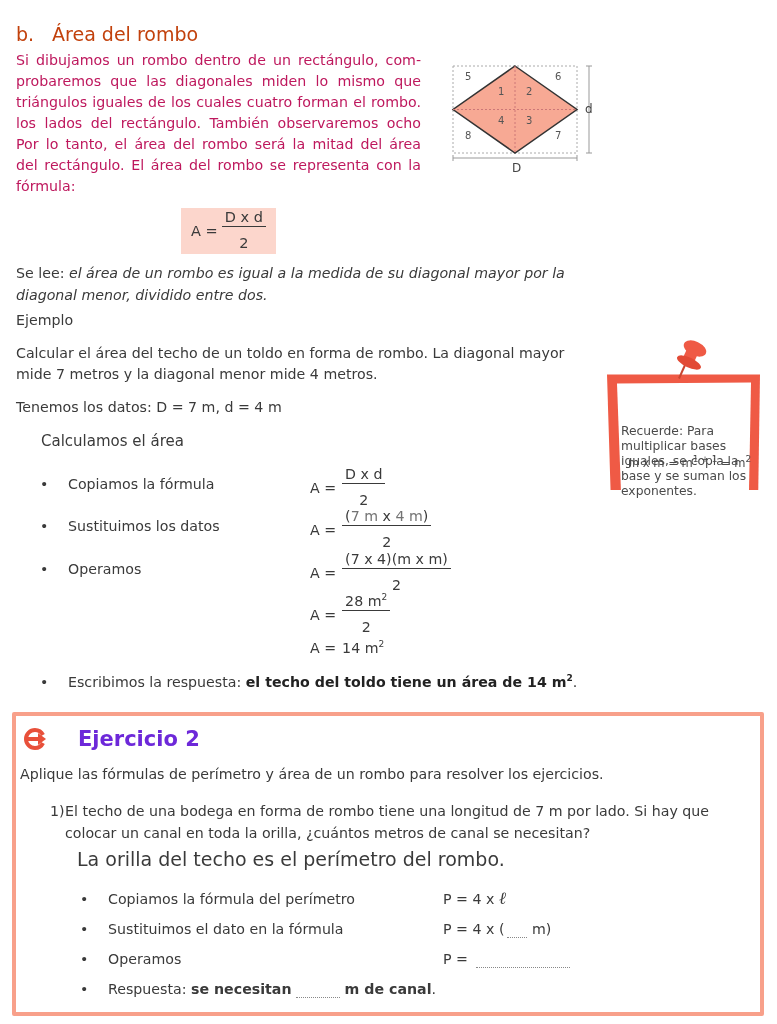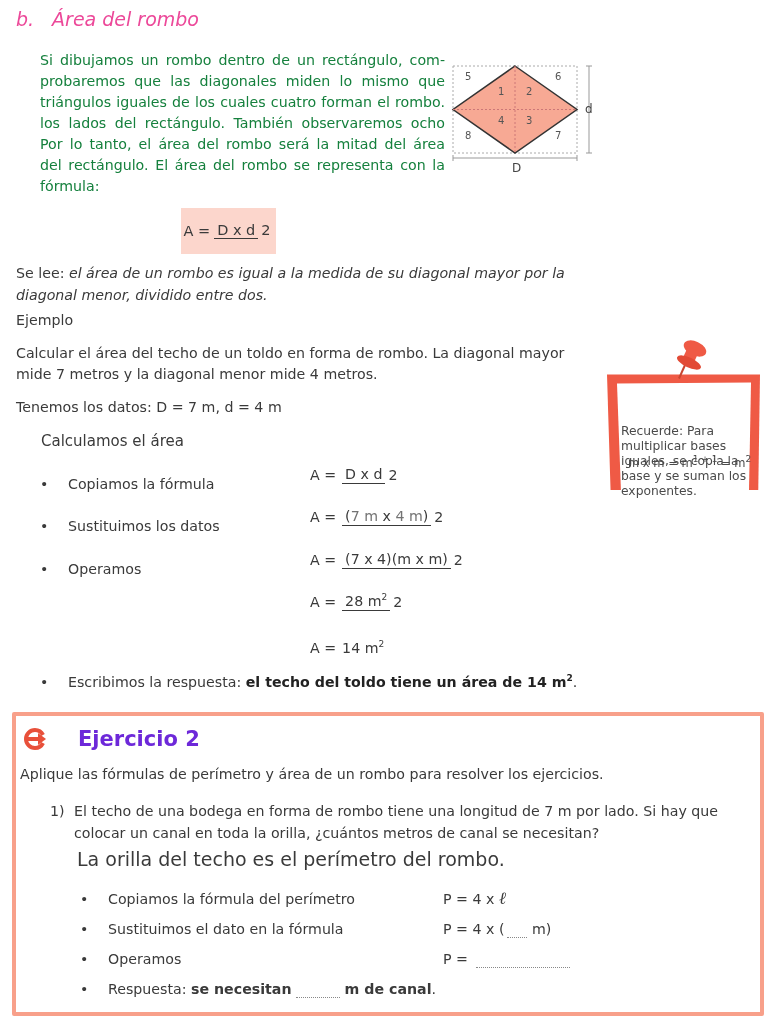--- a/index.html
+++ b/index.html
@@ -1,34 +1,34 @@
 <!DOCTYPE html>
 <html><head>
   <meta charset="utf-8">
   <style>
     html, body { margin: 0; padding: 0; background: #ffffff; }
     body {
       width: 777px; height: 1024px; position: relative; overflow: hidden;
       font-family: "DejaVu Sans", sans-serif; color: #3a3a3a;
     }
     .abs { position: absolute; }
-    .title { left: 16px; top: 8px; font-size: 19px; color: #ec4899; font-style: italic; }
+    .title { left: 16px; top: 23px; font-size: 19px; color: #c2410c; }
     .title .letter { margin-right: 18px; }
     .para {
       left: 16px; top: 50px; width: 405px; font-size: 14.2px; line-height: 21px;
-      text-align: justify; color: #15803d; margin-left: 24px;
+      text-align: justify; color: #be185d;
     }
     .para span { display: block; text-align: justify; text-align-last: justify; }
     .para span.last { text-align-last: left; }
     .diagram { left: 448px; top: 62px; }
     .formula-box {
       left: 181px; top: 208px; width: 95px; height: 46px; background: #fcd6cc;
       display: flex; align-items: center; justify-content: center; font-size: 14.5px; color: #3a3a3a;
     }
-    .frac { display: inline-flex; flex-direction: row; align-items: center; vertical-align: middle; line-height: 1.1; }
+    .frac { display: inline-flex; flex-direction: column; align-items: center; vertical-align: middle; line-height: 1.1; gap: 9px; }
     .frac .num { border-bottom: 1.2px solid #3a3a3a; padding: 0 3px; }
     .frac .den { padding: 0 3px; }
     .se-lee { left: 16px; top: 262px; width: 580px; font-size: 14.2px; line-height: 22px; }
     .se-lee em { font-style: italic; }
     .ejemplo-label { left: 16px; top: 312px; font-size: 14.2px; }
     .ejemplo-text { left: 16px; top: 343px; width: 580px; font-size: 14.2px; line-height: 21px; }
     .datos { left: 16px; top: 399px; font-size: 14.2px; }
     .calculamos { left: 41px; top: 432px; font-size: 15px; }
     .step { left: 40px; font-size: 14.2px; }
     .step .bullet { display: inline-block; width: 28px; }
@@ -46,21 +46,21 @@
     
     .ex-box {
       left: 12px; top: 712px; width: 752px; height: 304px; border: 4px solid #f8a08a; border-radius: 2px;
       box-sizing: border-box;
     }
     .ex-icon { left: 22px; top: 728px; }
     .ex-title { left: 78px; top: 727px; font-size: 21px; color: #6d28d9; font-weight: bold; }
     .ex-intro { left: 20px; top: 766px; font-size: 14.2px; }
     .ex-q { left: 50px; top: 800px; width: 706px; font-size: 14.2px; line-height: 22px; }
     .ex-q .num { position: absolute; left: 0; }
-    .ex-q .qt { margin-left: 24px; display: block; }
+    .ex-q .qt { margin-left: 15px; display: block; }
     .ex-orilla { left: 77px; top: 848px; font-size: 19px; }
     .ex-step { left: 80px; font-size: 14.2px; }
     .ex-step .bullet { display: inline-block; width: 28px; }
     .ex-eq { left: 443px; font-size: 14.2px; }
     .blank { display: inline-block; border-bottom: 1px dotted #888; vertical-align: baseline; }
     .ell { font-family: "DejaVu Serif", serif; font-style: italic; font-size: 17px; }
     sup { font-size: 9px; vertical-align: super; line-height: 0; }
   </style>
 </head>
 <body>

